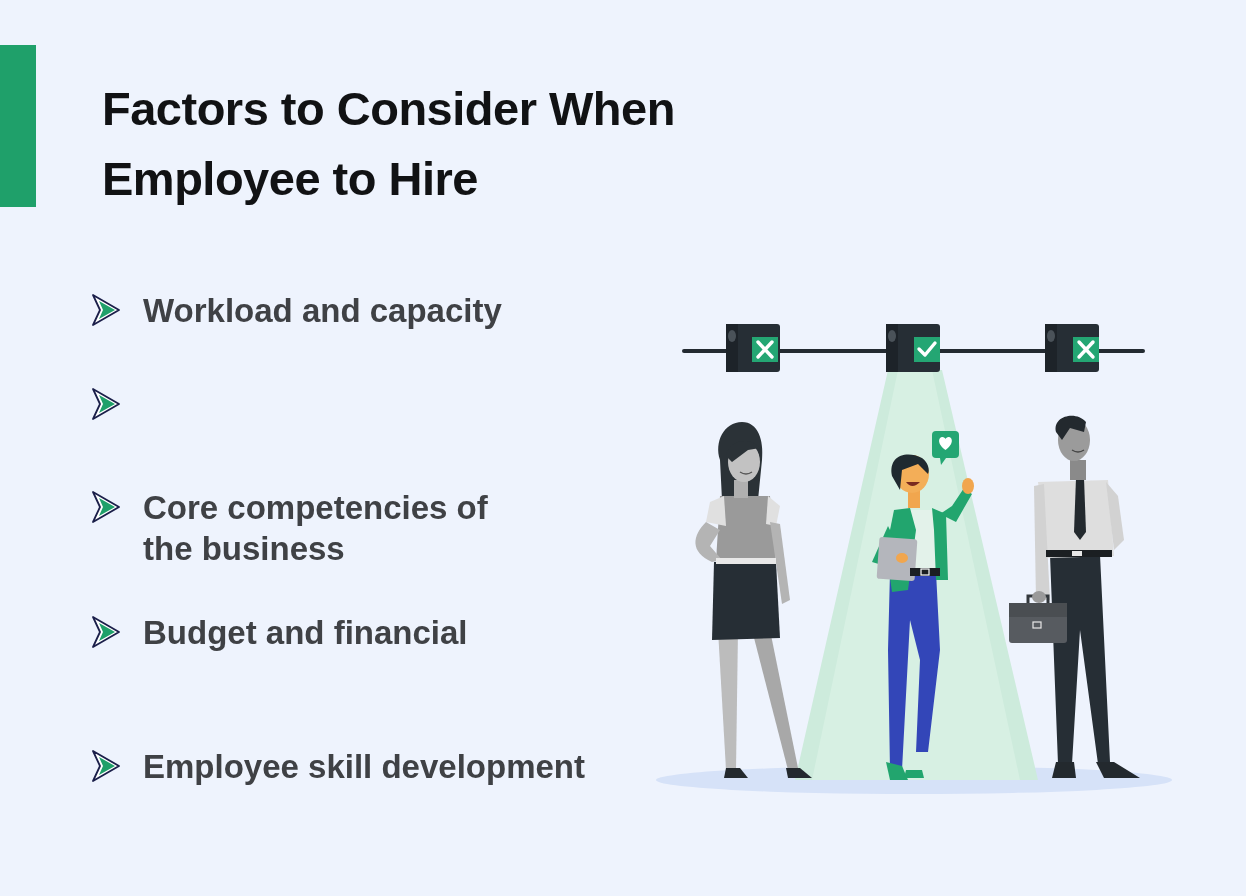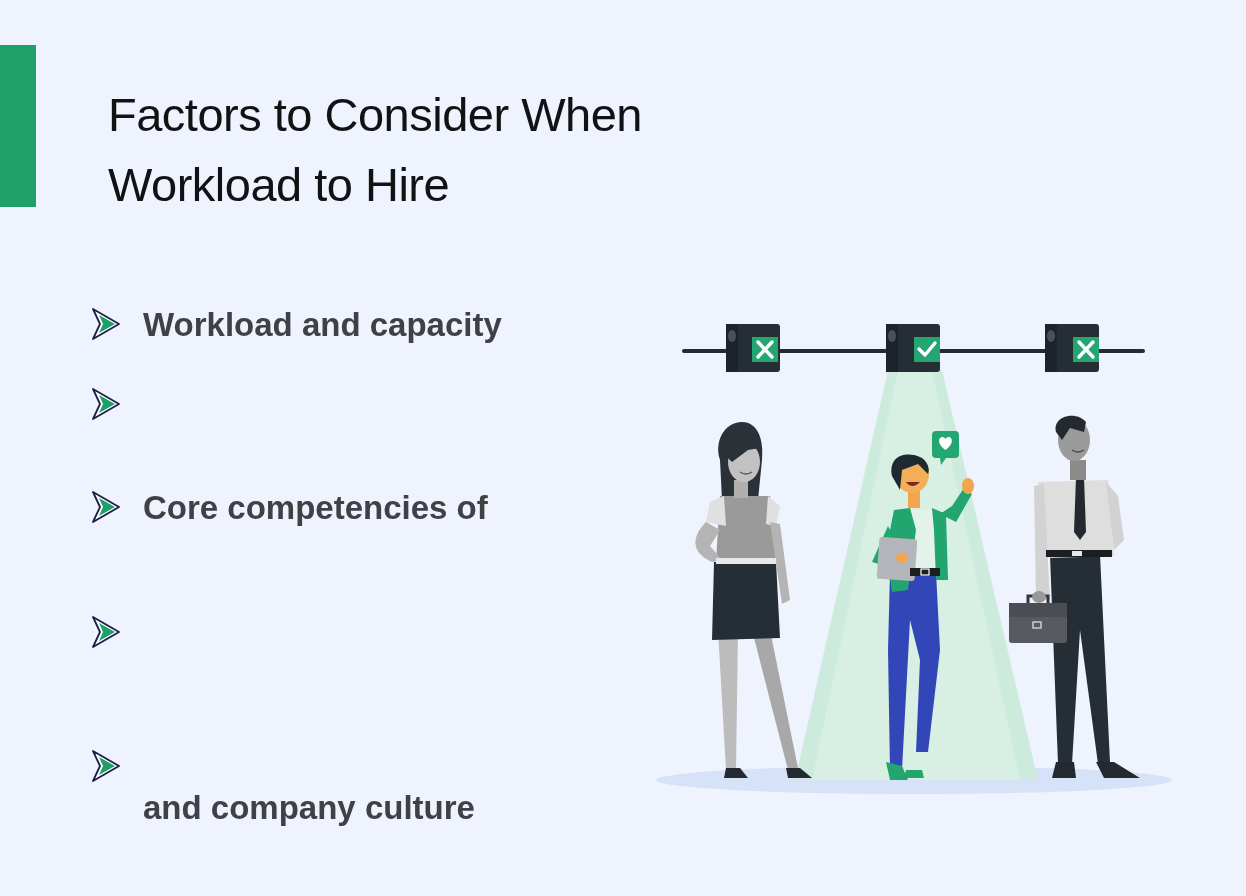--- a/index.html
+++ b/index.html
@@ -8,47 +8,47 @@
       background: #eef3fd;
       position: relative;
       font-family: "Liberation Sans", "DejaVu Sans", sans-serif;
     }
     .accent-bar {
       position: absolute; left: 0; top: 45px; width: 36px; height: 162px;
       background: #1fa06a;
     }
     .title {
       position: absolute; left: 90px; top: 62px; width: 640px;
-      font-size: 47px; line-height: 70px; font-weight: 400; color: #111214;
-      letter-spacing: -0.5px; margin: 18px;
+      font-size: 47px; line-height: 70px; font-weight: 700; color: #111214;
+      letter-spacing: -0.5px; margin: 12px;
     }
     .factors { position: absolute; left: 90px; top: 0; width: 520px; }
     .factor {
       position: absolute; left: 0; display: flex; align-items: flex-start;
     }
     .factor .bullet { width: 32px; height: 36px; margin-right: 21px; margin-top: 2px; flex: none; }
     .factor .text {
       font-size: 33px; line-height: 41px; font-weight: 700; color: #3f4145;
       width: 460px;
     }
     .illustration { position: absolute; left: 640px; top: 300px; width: 560px; height: 520px; }
   </style>
 </head>
 <body>
 
 <div class="accent-bar"></div>
 
 <h1 class="title">
   <span>Factors to Consider When</span><br>
-  <span>Workload to Hire</span>
+  <span>Employee to Hire</span>
 </h1>
 
 <div class="factors">
 
-  <div class="factor" style="top:304px">
+  <div class="factor" style="top:290px">
     <svg class="bullet" viewBox="0 0 32 36">
       <path d="M3 3 L29 18 L3 33 L10 18 Z" fill="#ffffff" stroke="#1b1f4a" stroke-width="1.8" stroke-linejoin="round"></path>
       <path d="M9 9 L25 18 L9 27 L13 18 Z" fill="#1fa06a"></path>
     </svg>
     <div class="text">
       <span>Workload and capacity</span>
     </div>
   </div>
 
   <div class="factor" style="top:384px">
@@ -58,41 +58,41 @@
     </svg>
   </div>
 
   <div class="factor" style="top:487px">
     <svg class="bullet" viewBox="0 0 32 36">
       <path d="M3 3 L29 18 L3 33 L10 18 Z" fill="#ffffff" stroke="#1b1f4a" stroke-width="1.8" stroke-linejoin="round"></path>
       <path d="M9 9 L25 18 L9 27 L13 18 Z" fill="#1fa06a"></path>
     </svg>
     <div class="text">
       <span>Core competencies of</span><br>
+      <span>the business</span>
     </div>
   </div>
 
   <div class="factor" style="top:612px">
     <svg class="bullet" viewBox="0 0 32 36">
       <path d="M3 3 L29 18 L3 33 L10 18 Z" fill="#ffffff" stroke="#1b1f4a" stroke-width="1.8" stroke-linejoin="round"></path>
       <path d="M9 9 L25 18 L9 27 L13 18 Z" fill="#1fa06a"></path>
     </svg>
     <div class="text">
-      <br>
+      <span>Budget and financial</span><br>
     </div>
   </div>
 
   <div class="factor" style="top:746px">
     <svg class="bullet" viewBox="0 0 32 36">
       <path d="M3 3 L29 18 L3 33 L10 18 Z" fill="#ffffff" stroke="#1b1f4a" stroke-width="1.8" stroke-linejoin="round"></path>
       <path d="M9 9 L25 18 L9 27 L13 18 Z" fill="#1fa06a"></path>
     </svg>
     <div class="text">
-      <br>
-      <span>and company culture</span>
+      <span>Employee skill development</span><br>
     </div>
   </div>
 </div>
 
 <svg class="illustration" viewBox="0 0 560 520">
 
   <ellipse cx="274" cy="480" rx="258" ry="14" fill="#d6e2f8"></ellipse>
 
   <g>
     <polygon points="248,70 302,70 398,480 155,480" fill="#cdebdc"></polygon>

